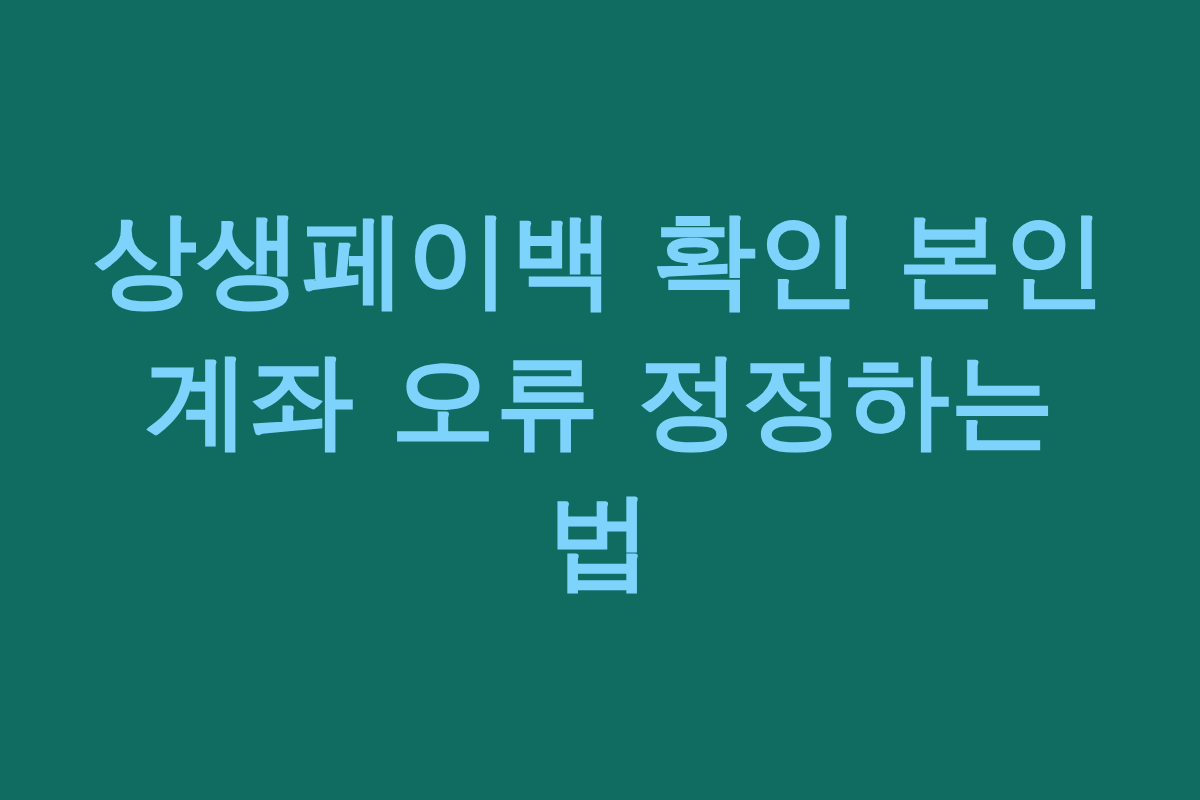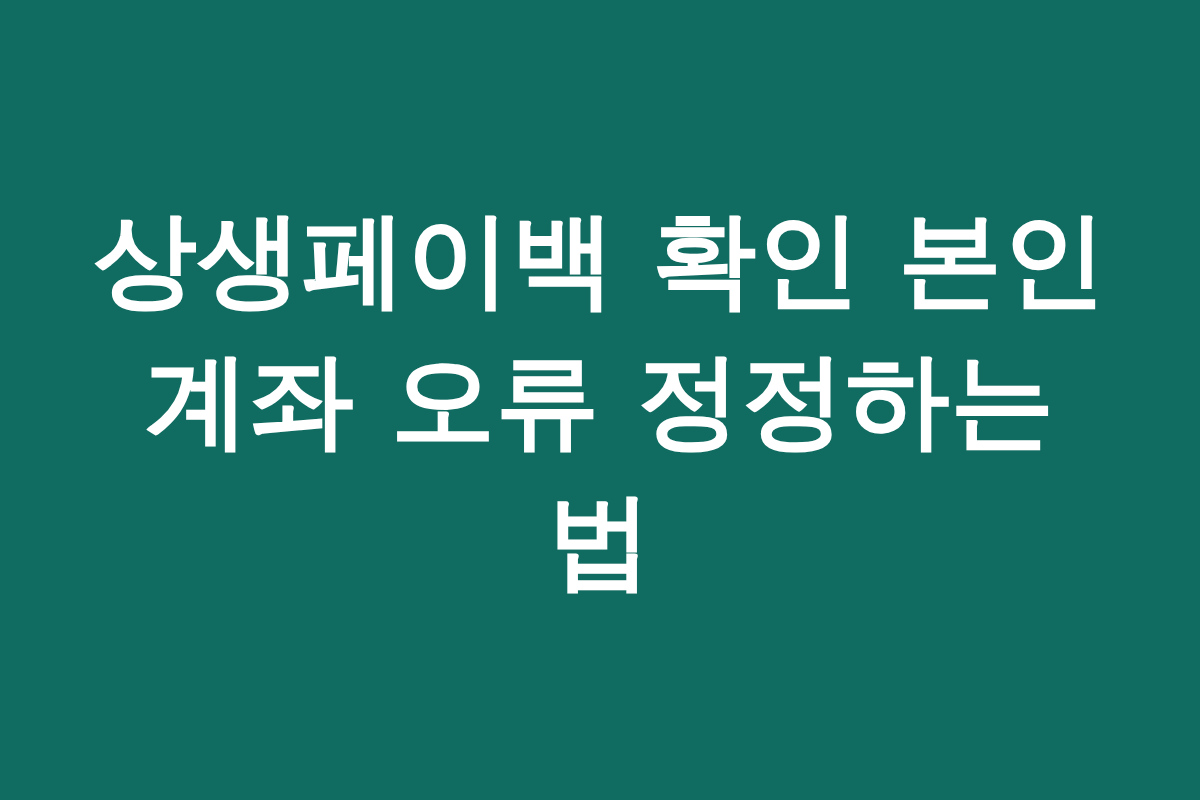--- a/index.html
+++ b/index.html
@@ -40,15 +40,15 @@
     word-break: keep-all;
     white-space: normal;
     -webkit-font-smoothing: antialiased;
   }
 </style>
 </head>
 <body>
 
 <div id="banner" style="background: rgb(16, 107, 97); width: 1200px; height: 800px;">
 
-  <h1 id="headline" style="color: #ffffff; text-align: center;">상생페이백 확인 본인 계좌 오류 정정하는 법</h1>
+  <h1 id="headline" style="color: #7dd3fc; text-align: center;">상생페이백 확인 본인 계좌 오류 정정하는 법</h1>
 
 </div>
 
 </body></html>

